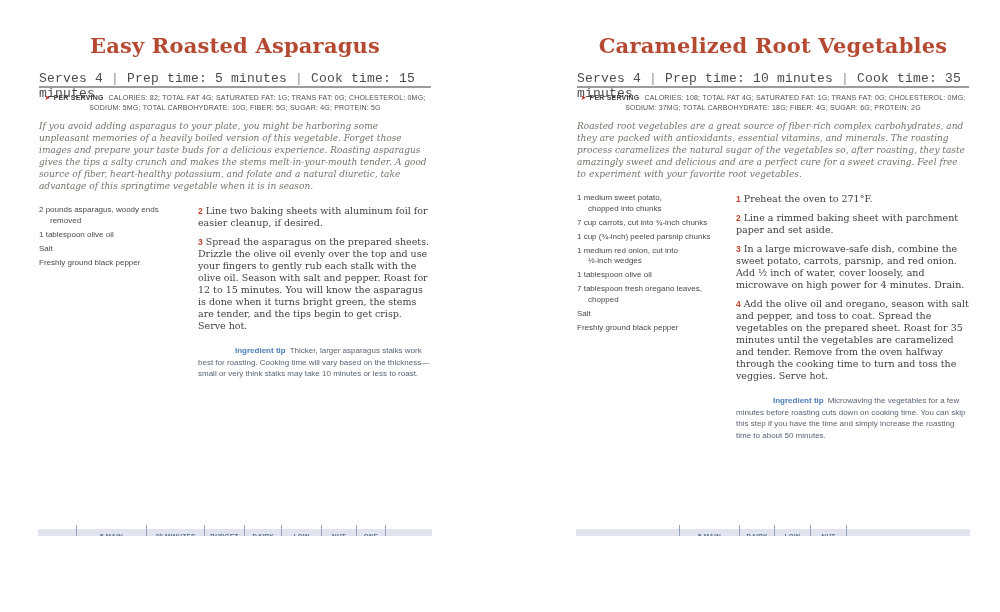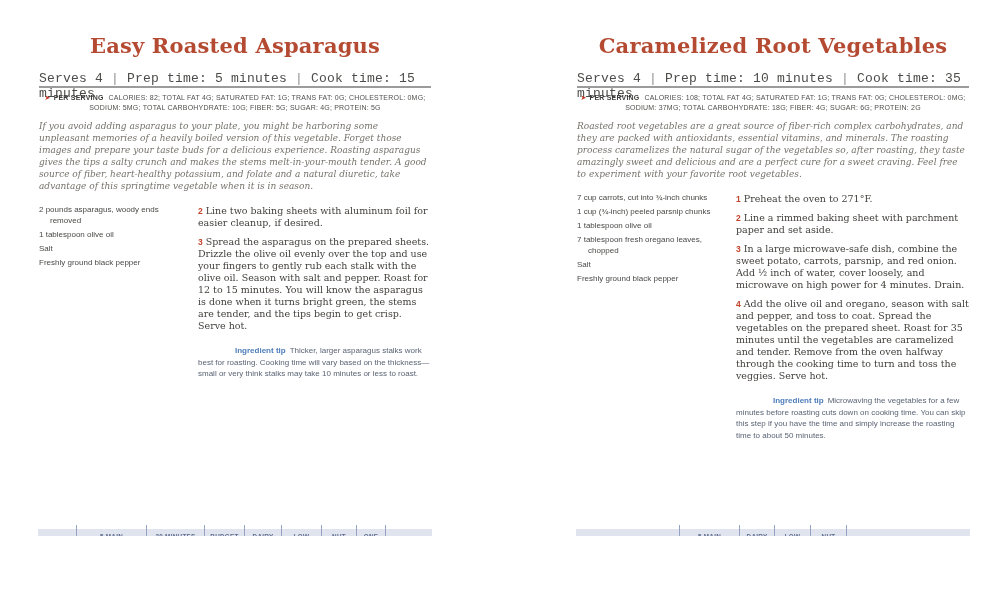--- a/index.html
+++ b/index.html
@@ -154,22 +154,26 @@
 
     <div class="per-serving">
       <div><span class="ps-arrow">➤</span><span class="ps-label">PER SERVING</span><span>CALORIES: 108; TOTAL FAT 4G; SATURATED FAT: 1G; TRANS FAT: 0G; CHOLESTEROL: 0MG;</span></div>
       <div>SODIUM: 37MG; TOTAL CARBOHYDRATE: 18G; FIBER: 4G; SUGAR: 6G; PROTEIN: 2G</div>
     </div>
 
     <div class="content">
       <p class="intro">Roasted root vegetables are a great source of fiber-rich complex carbohydrates, and they are packed with antioxidants, essential vitamins, and minerals. The roasting process caramelizes the natural sugar of the vegetables so, after roasting, they taste amazingly sweet and delicious and are a perfect cure for a sweet craving. Feel free to experiment with your favorite root vegetables.</p>
       <div class="cols">
         <div class="ingredients">
+          <div class="ingredient">1 medium sweet potato,
+chopped into chunks</div>
           <div class="ingredient">7 cup carrots, cut into ¾-inch chunks</div>
           <div class="ingredient">1 cup (¾-inch) peeled parsnip chunks</div>
+          <div class="ingredient">1 medium red onion, cut into
+½-inch wedges</div>
           <div class="ingredient">1 tablespoon olive oil</div>
           <div class="ingredient">7 tablespoon fresh oregano leaves,
 chopped</div>
           <div class="ingredient">Salt</div>
           <div class="ingredient">Freshly ground black pepper</div>
         </div>
         <div class="instructions">
           <p class="step"><span class="step-num">1</span><span>Preheat the oven to 271°F.</span></p>
           <p class="step"><span class="step-num">2</span><span>Line a rimmed baking sheet with parchment paper and set aside.</span></p>
           <p class="step"><span class="step-num">3</span><span>In a large microwave-safe dish, combine the sweet potato, carrots, parsnip, and red onion. Add ½ inch of water, cover loosely, and microwave on high power for 4 minutes. Drain.</span></p>

